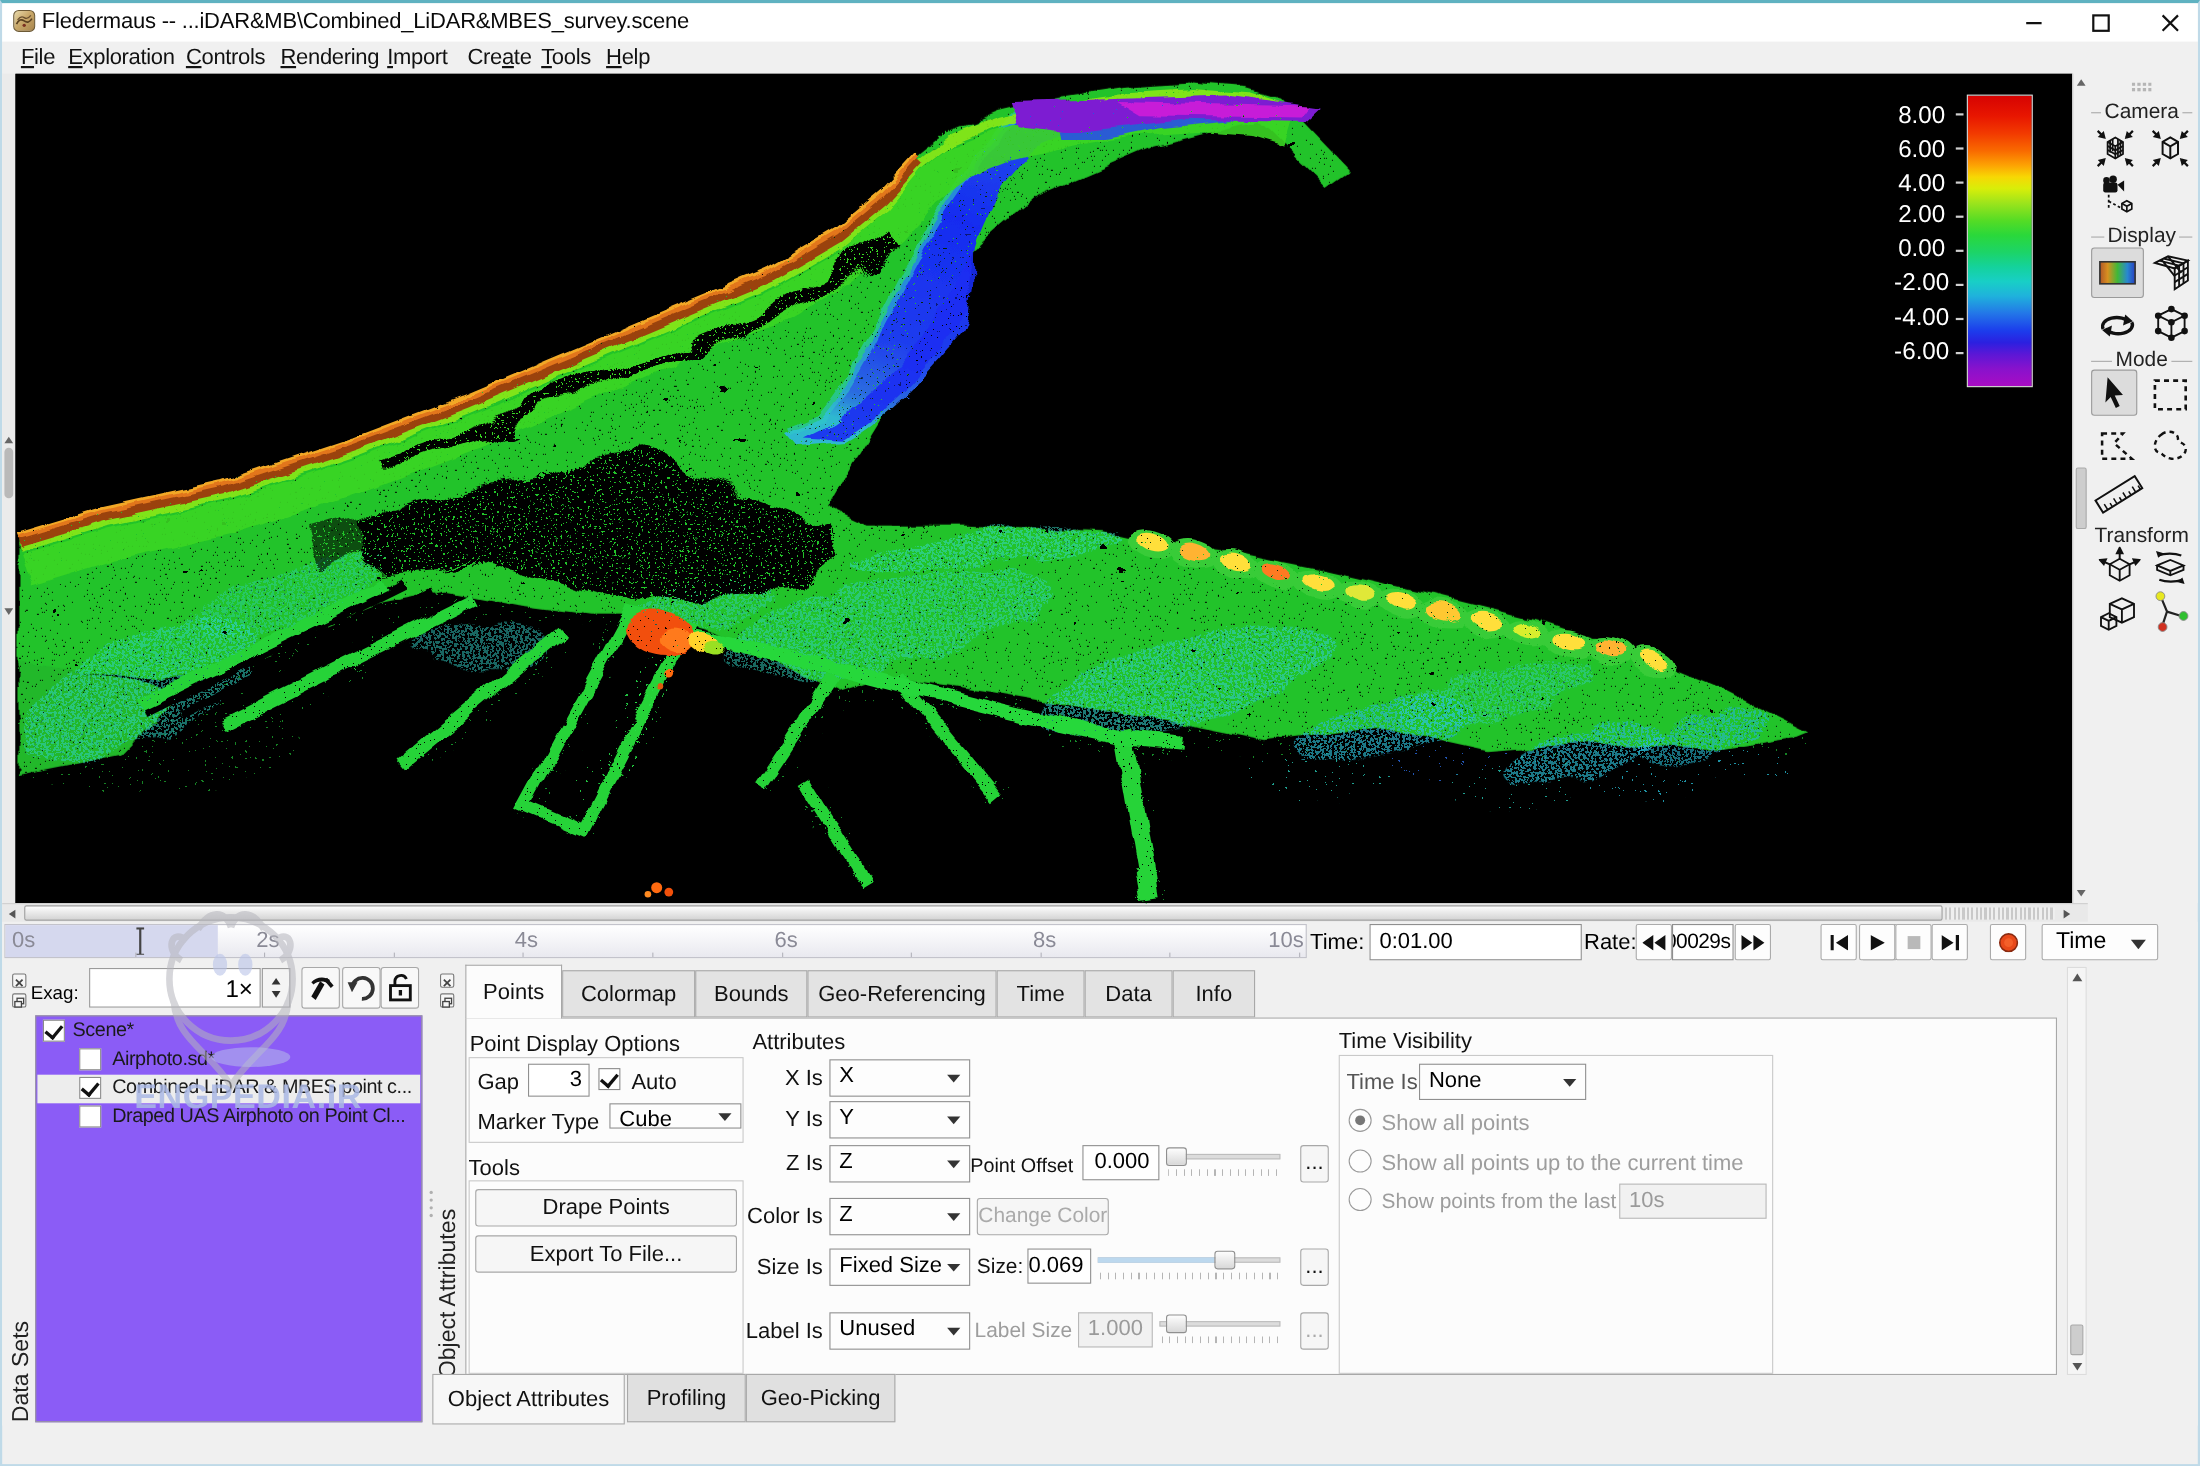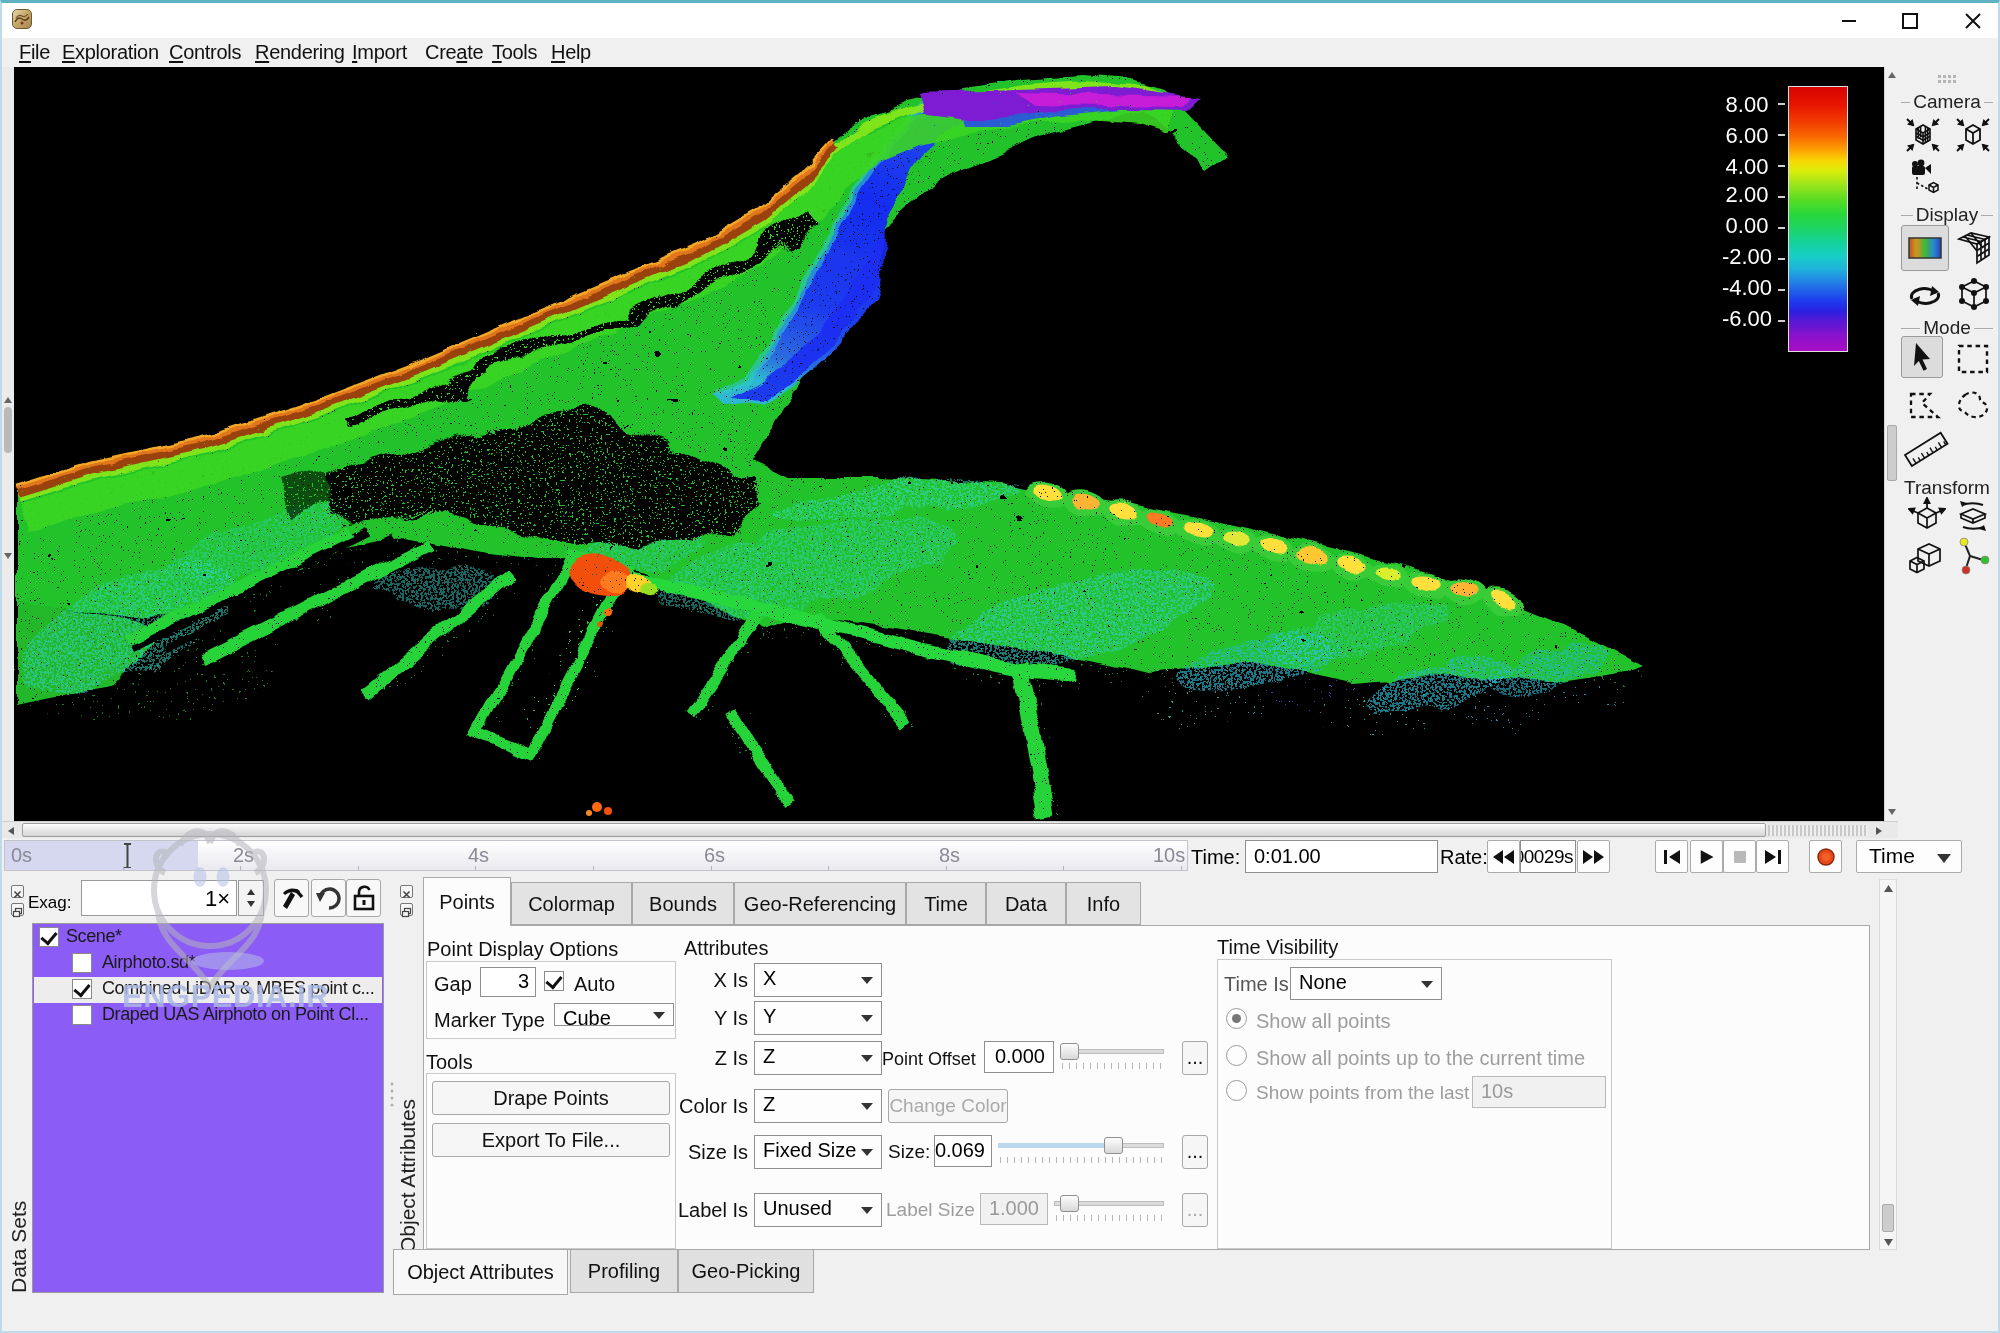--- a/index.html
+++ b/index.html
@@ -124,20 +124,21 @@
 <body>
 
 <div id="win">
 
   <div id="titlebar">
     <div id="appicon"><svg width="18" height="18" viewBox="0 0 18 18">
           <path d="M2 12 Q5 6 9 9 Q13 12 16 7" stroke="#5a4020" stroke-width="1.5" fill="none"></path>
           <path d="M3 8 Q6 4 9 6 Q12 8 15 4" stroke="#6a5030" stroke-width="1.2" fill="none"></path>
           <circle cx="9" cy="13" r="1.5" fill="#7a3020"></circle>
         </svg></div>
+    <div id="apptitle">Fledermaus -- ...iDAR&amp;MB\Combined_LiDAR&amp;MBES_survey.scene</div>
     <div class="wbtn" id="btn-min">
       <svg width="50" height="35">
           <line x1="18" y1="18" x2="32" y2="18" stroke="#111" stroke-width="2"></line>
         </svg>
     </div>
     <div class="wbtn" id="btn-max">
       <svg width="50" height="35">
           <rect x="19" y="11" width="14" height="14" fill="none" stroke="#111" stroke-width="2"></rect>
         </svg>
     </div>

